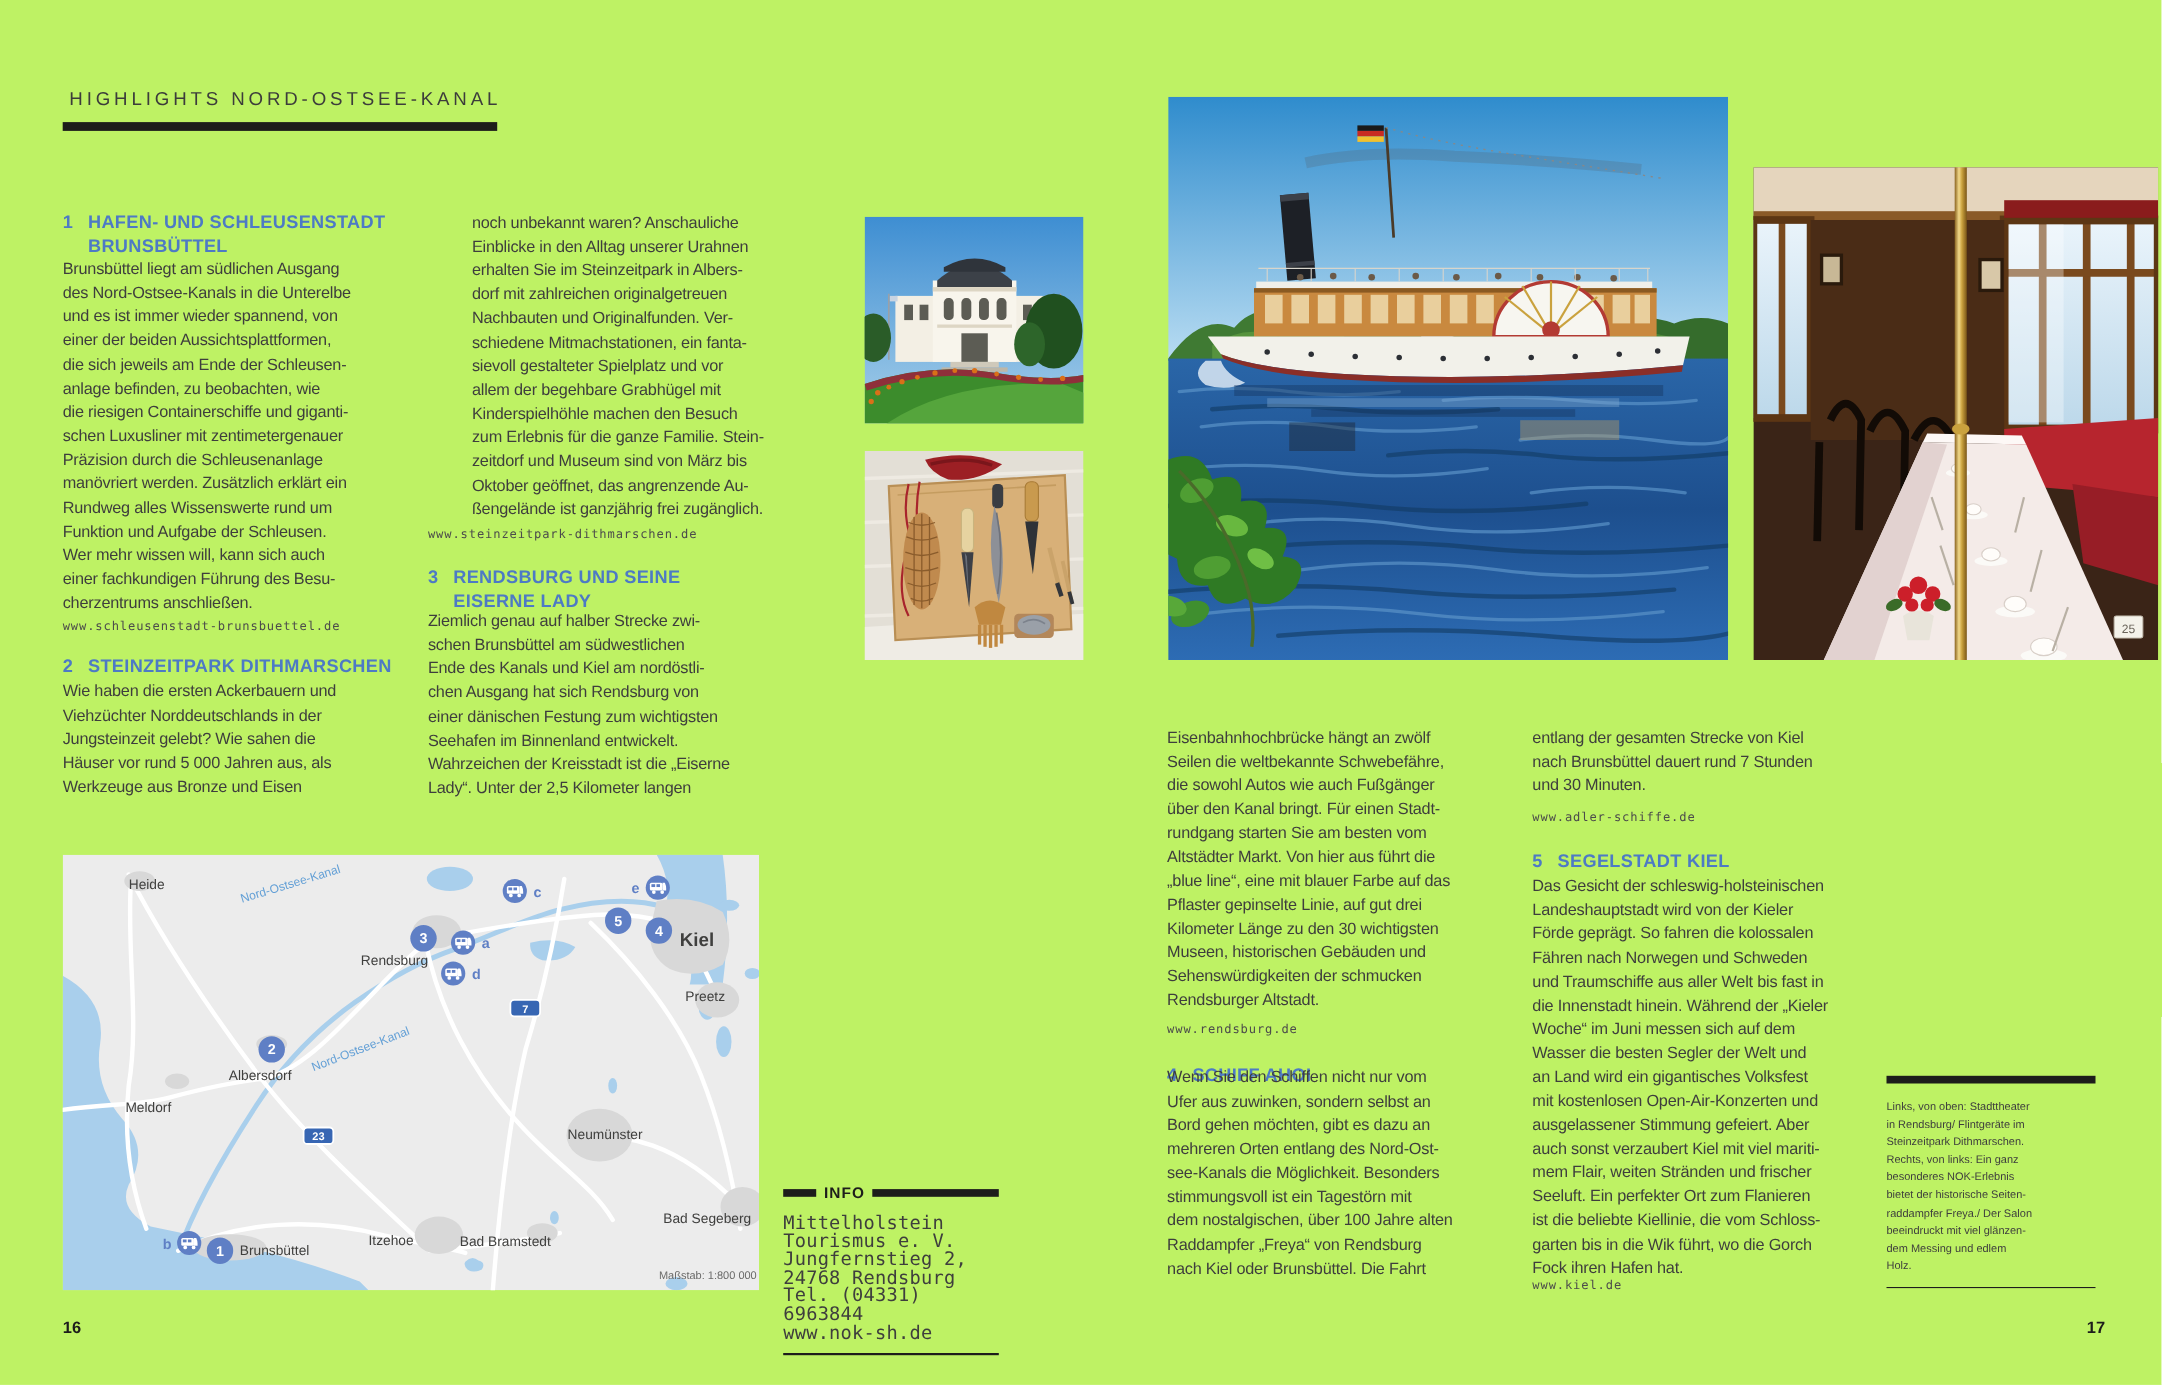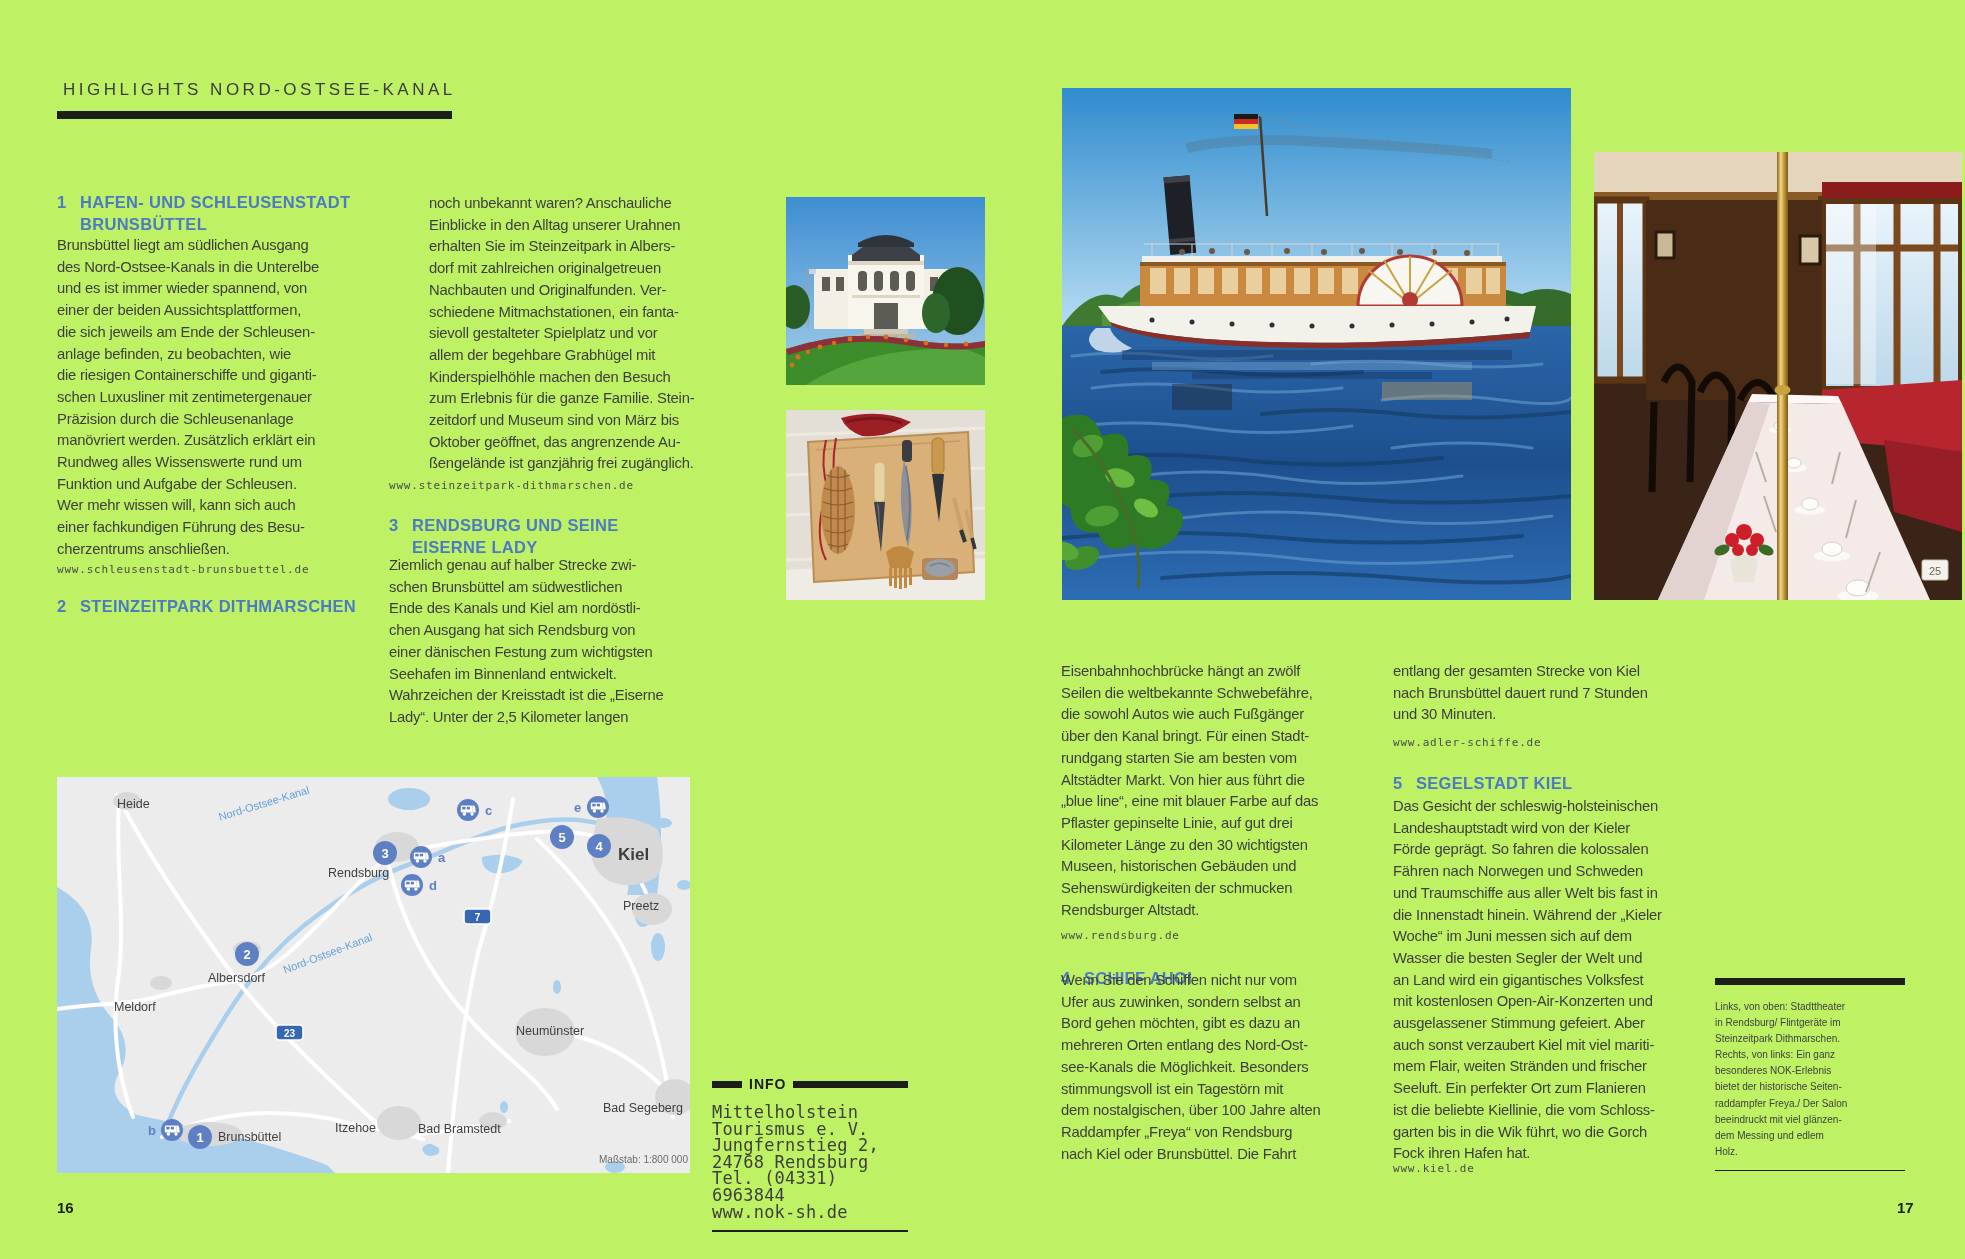--- a/index.html
+++ b/index.html
@@ -59,20 +59,25 @@
 Funktion und Aufgabe der Schleusen.
 Wer mehr wissen will, kann sich auch
 einer fachkundigen Führung des Besu-
 cherzentrums anschließen.</div>
   <div class="abs url" style="left:57px;top:563px;">www.schleusenstadt-brunsbuettel.de</div>
 
   <div class="abs h" style="left:57px;top:595px;">
     <span class="h-num">2</span>
     <span class="h-text">STEINZEITPARK DITHMARSCHEN</span>
   </div>
+  <div class="abs body" style="left:57px;top:619px;">Wie haben die ersten Ackerbauern und
+Viehzüchter Norddeutschlands in der
+Jungsteinzeit gelebt? Wie sahen die
+Häuser vor rund 5 000 Jahren aus, als
+Werkzeuge aus Bronze und Eisen</div>
 
   <div class="abs body" style="left:389px;top:193px;margin-left:40px;">noch unbekannt waren? Anschauliche
 Einblicke in den Alltag unserer Urahnen
 erhalten Sie im Steinzeitpark in Albers-
 dorf mit zahlreichen originalgetreuen
 Nachbauten und Originalfunden. Ver-
 schiedene Mitmachstationen, ein fanta-
 sievoll gestalteter Spielplatz und vor
 allem der begehbare Grabhügel mit
 Kinderspielhöhle machen den Besuch

